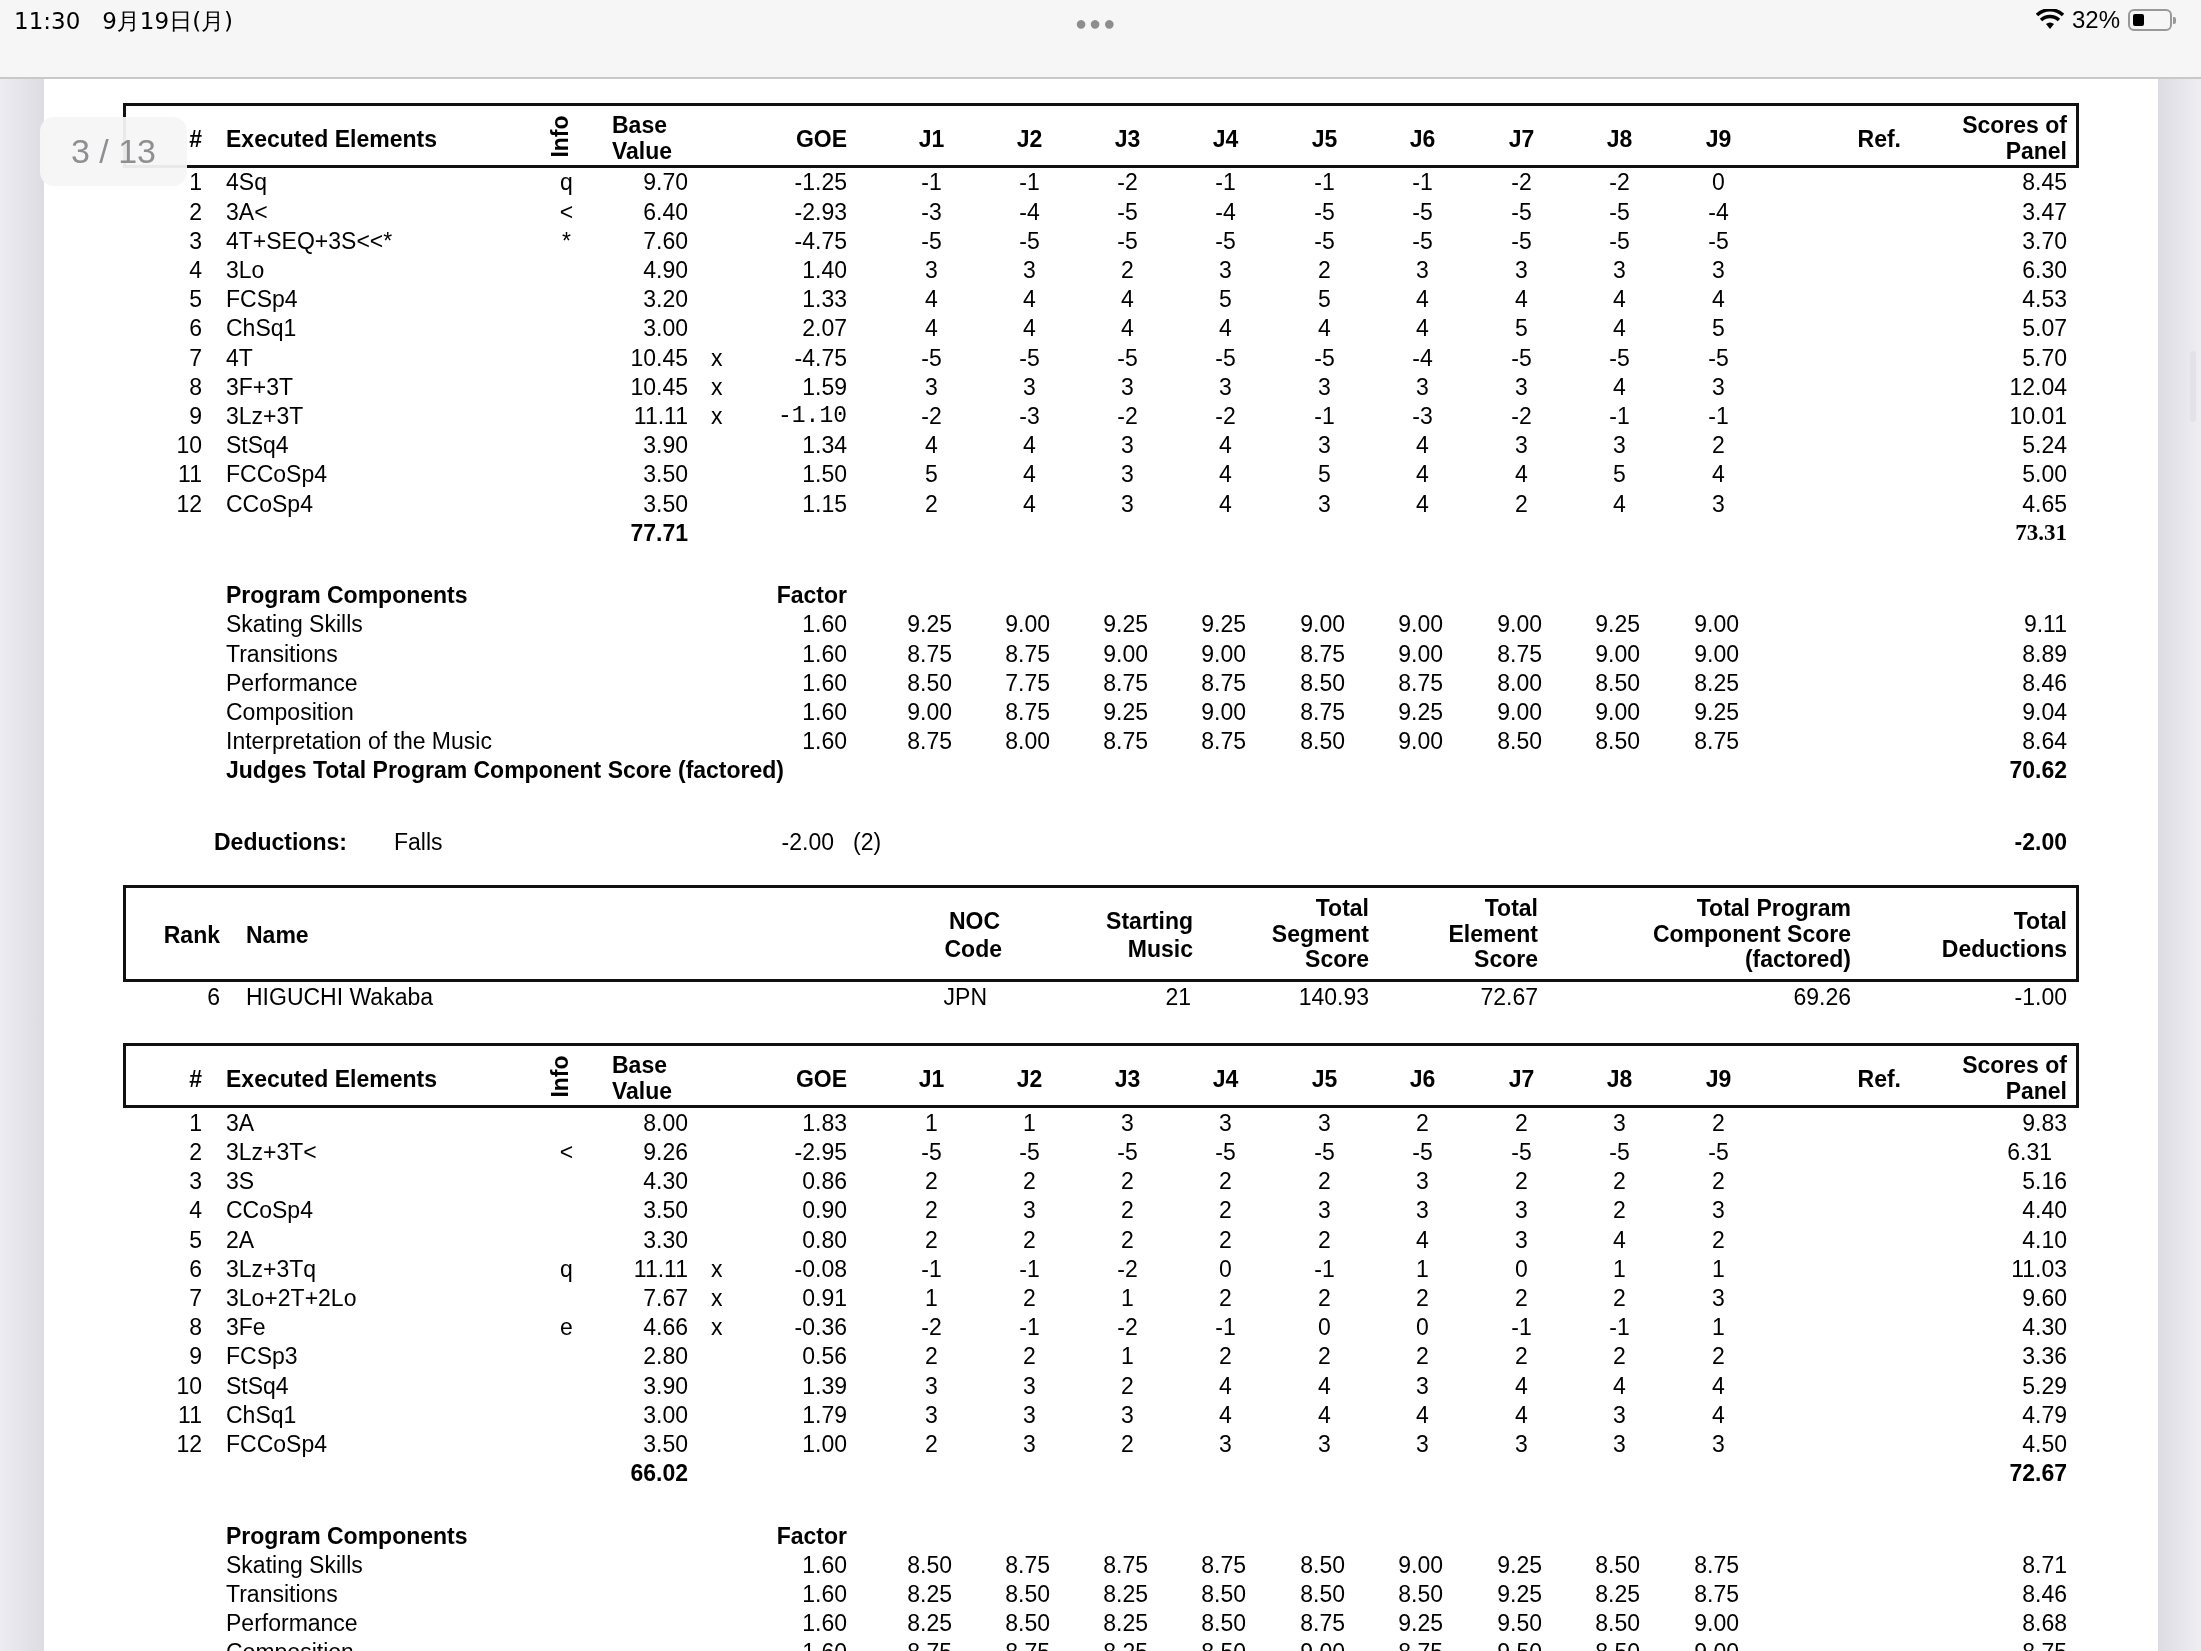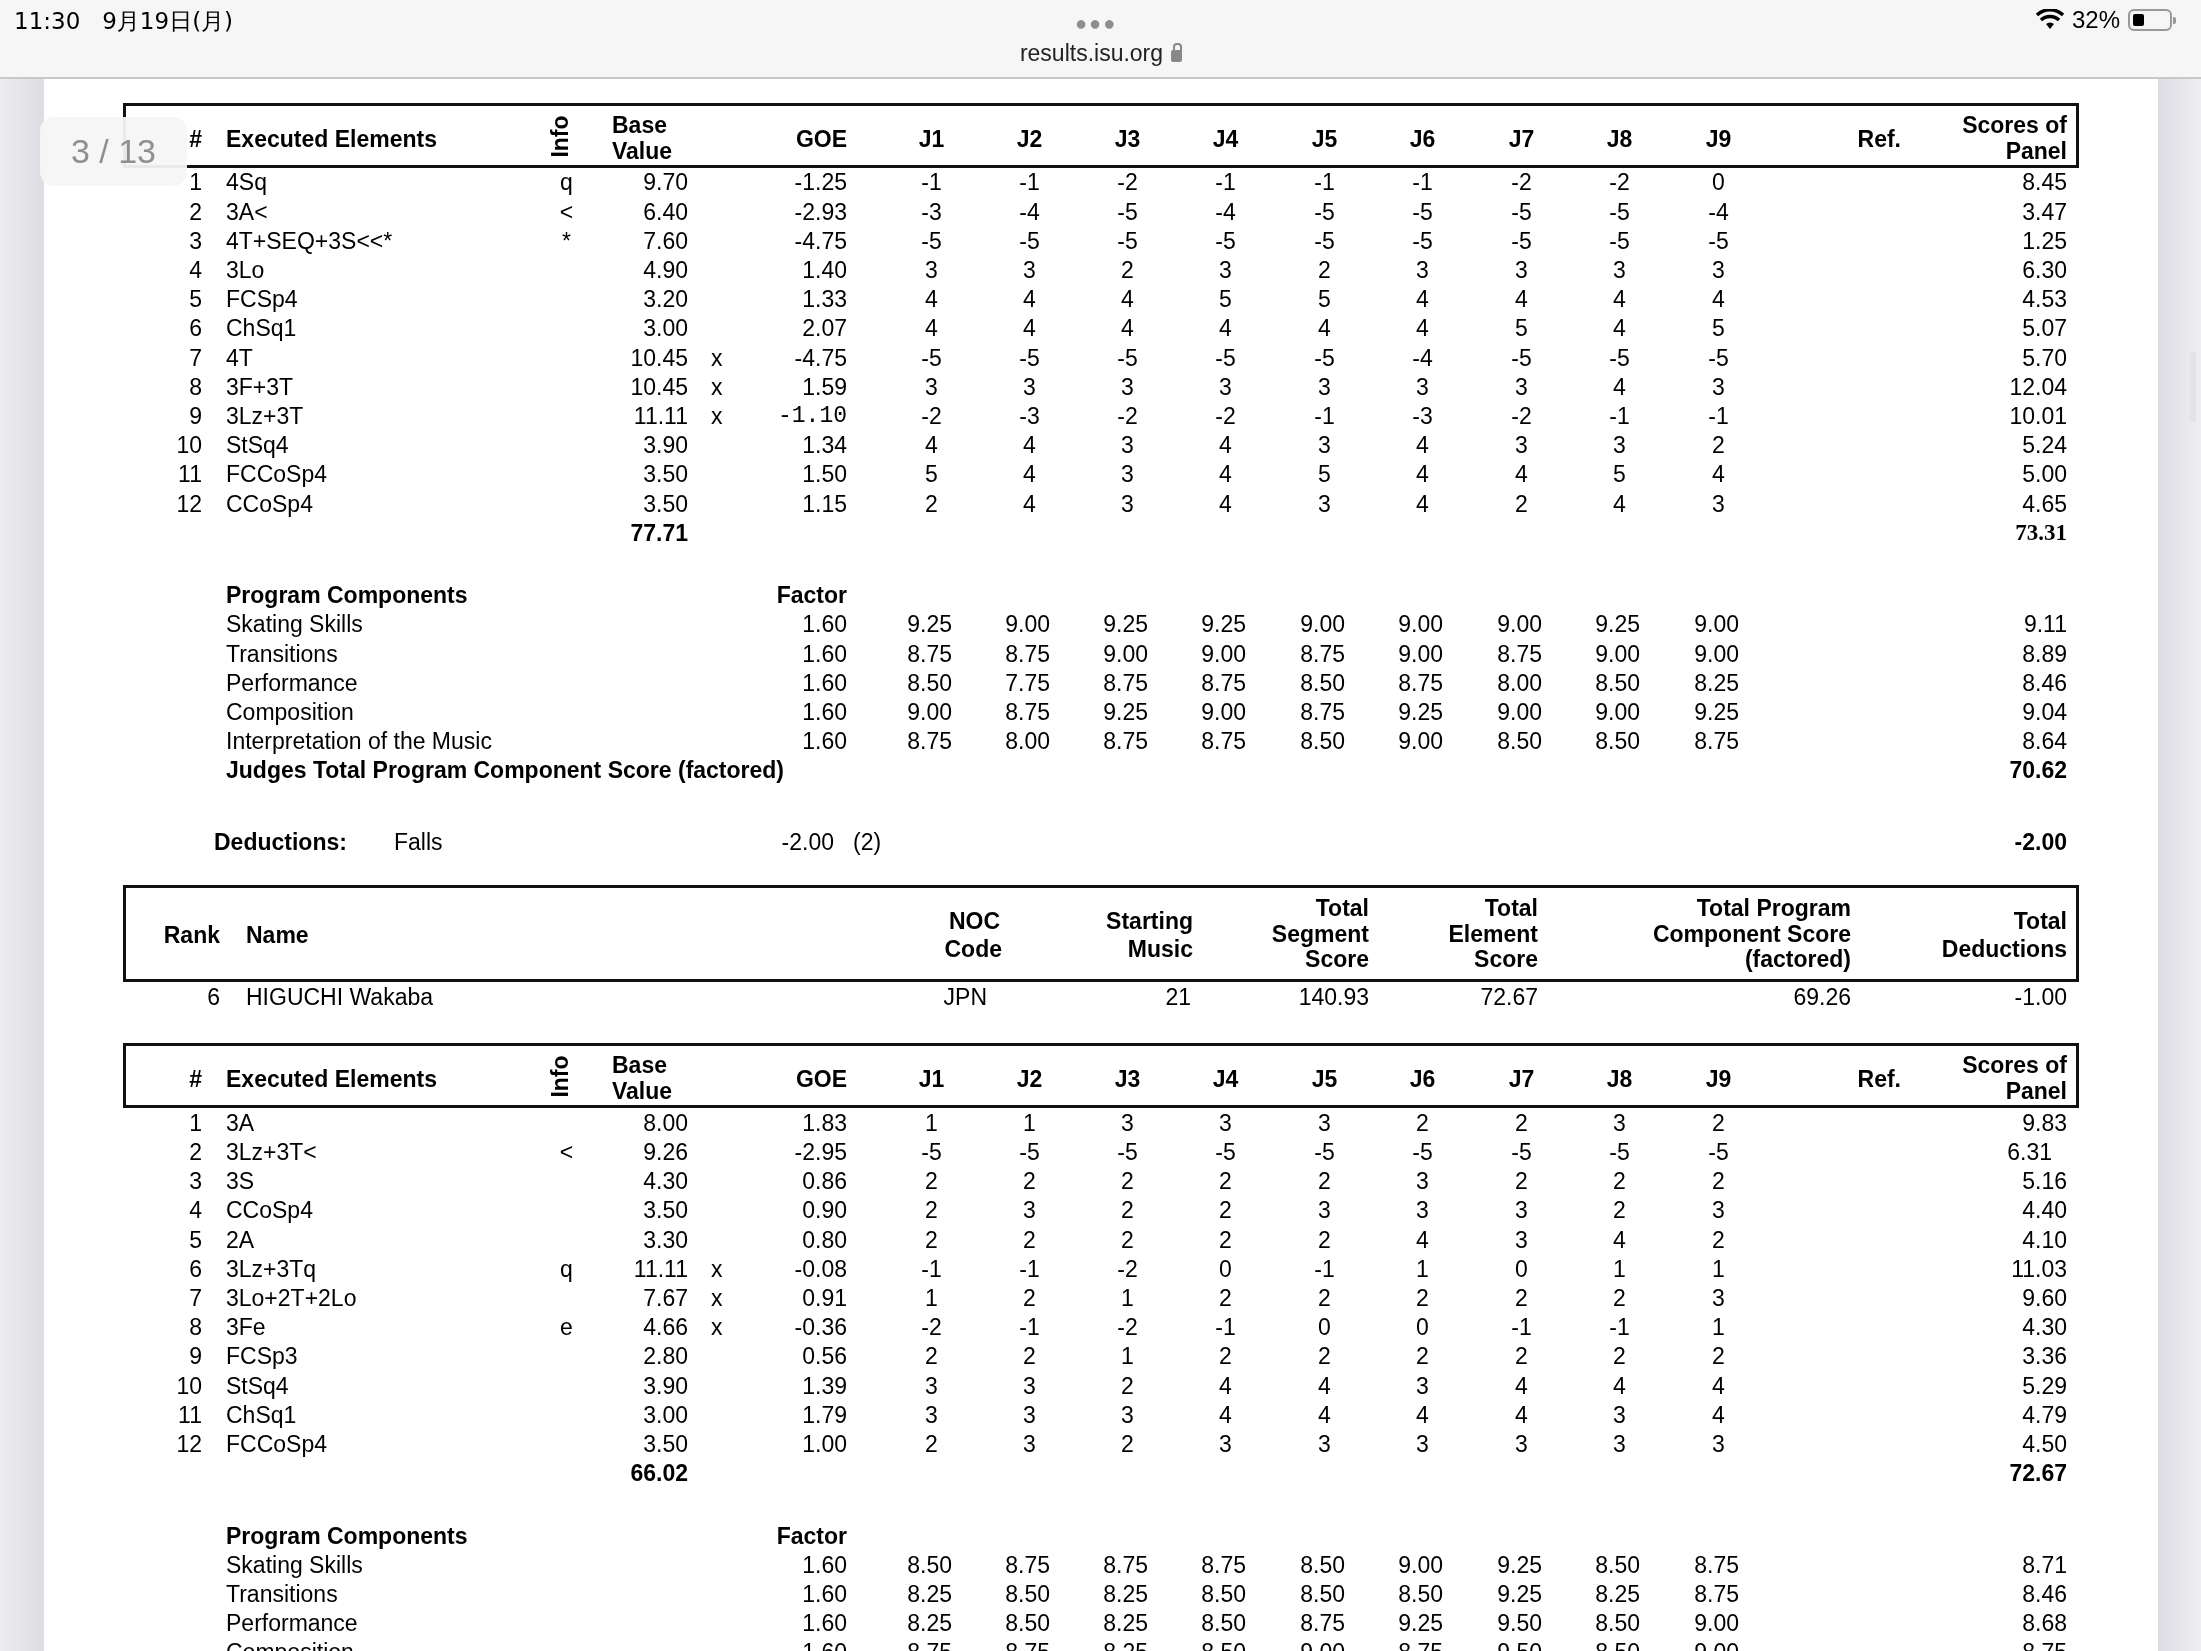--- a/index.html
+++ b/index.html
@@ -30,21 +30,20 @@
   .c{text-align:center;}
   .hbox{position:absolute;left:123px;width:1956px;border:3px solid #111;box-sizing:border-box;}
   .info-v{position:absolute;font-size:23px;font-weight:bold;transform:rotate(-90deg);transform-origin:center;width:50px;text-align:center;}
 </style>
 </head>
 <body>
 
 <div class="statusbar">
   <span class="sb-time"><span>11:30</span>&nbsp;&nbsp;&nbsp;<span>9月19日(月)</span></span>
   <span class="sb-dots">●●●</span>
-  <div class="sb-url"><span>results.isu.org</span><span class="sb-lock"></span></div>
   <div class="sb-right">
     <svg class="wifi" viewBox="0 0 28 22">
         <path d="M14 20 L10 15 A6 6 0 0 1 18 15 Z" fill="#000"></path>
         <path d="M5 11 A13 13 0 0 1 23 11" stroke="#000" stroke-width="3.5" fill="none"></path>
         <path d="M1 6 A19 19 0 0 1 27 6" stroke="#000" stroke-width="3.5" fill="none"></path>
       </svg>
     <span>32%</span>
     <div class="battery">
         <div class="lvl" id="batlvl" style="width: 10.8px;"></div>
       </div>
@@ -116,21 +115,21 @@
     <div class="t r" style="top: 227px; right: 1355px;">-4.75</div>
     <div class="t c" style="top: 227px; left: 872px; width: 119px;">-5</div>
     <div class="t c" style="top: 227px; left: 970px; width: 119px;">-5</div>
     <div class="t c" style="top: 227px; left: 1068px; width: 119px;">-5</div>
     <div class="t c" style="top: 227px; left: 1166px; width: 119px;">-5</div>
     <div class="t c" style="top: 227px; left: 1265px; width: 119px;">-5</div>
     <div class="t c" style="top: 227px; left: 1363px; width: 119px;">-5</div>
     <div class="t c" style="top: 227px; left: 1462px; width: 119px;">-5</div>
     <div class="t c" style="top: 227px; left: 1560px; width: 119px;">-5</div>
     <div class="t c" style="top: 227px; left: 1659px; width: 119px;">-5</div>
-    <div class="t r" style="top: 227px; right: 135px;">1.25</div>
+    <div class="t r" style="top: 227px; right: 135px;">3.70</div>
     <div class="t r" style="top: 256px; right: 2000px;">4</div>
     <div class="t" style="top: 256px; left: 226px;">3Lo</div>
     <div class="t c" style="top: 256px; left: 507px; width: 119px;"></div>
     <div class="t r" style="top: 256px; right: 1514px;">4.90</div>
     <div class="t" style="top: 256px; left: 711px;"></div>
     <div class="t r" style="top: 256px; right: 1355px;">1.40</div>
     <div class="t c" style="top: 256px; left: 872px; width: 119px;">3</div>
     <div class="t c" style="top: 256px; left: 970px; width: 119px;">3</div>
     <div class="t c" style="top: 256px; left: 1068px; width: 119px;">2</div>
     <div class="t c" style="top: 256px; left: 1166px; width: 119px;">3</div>

